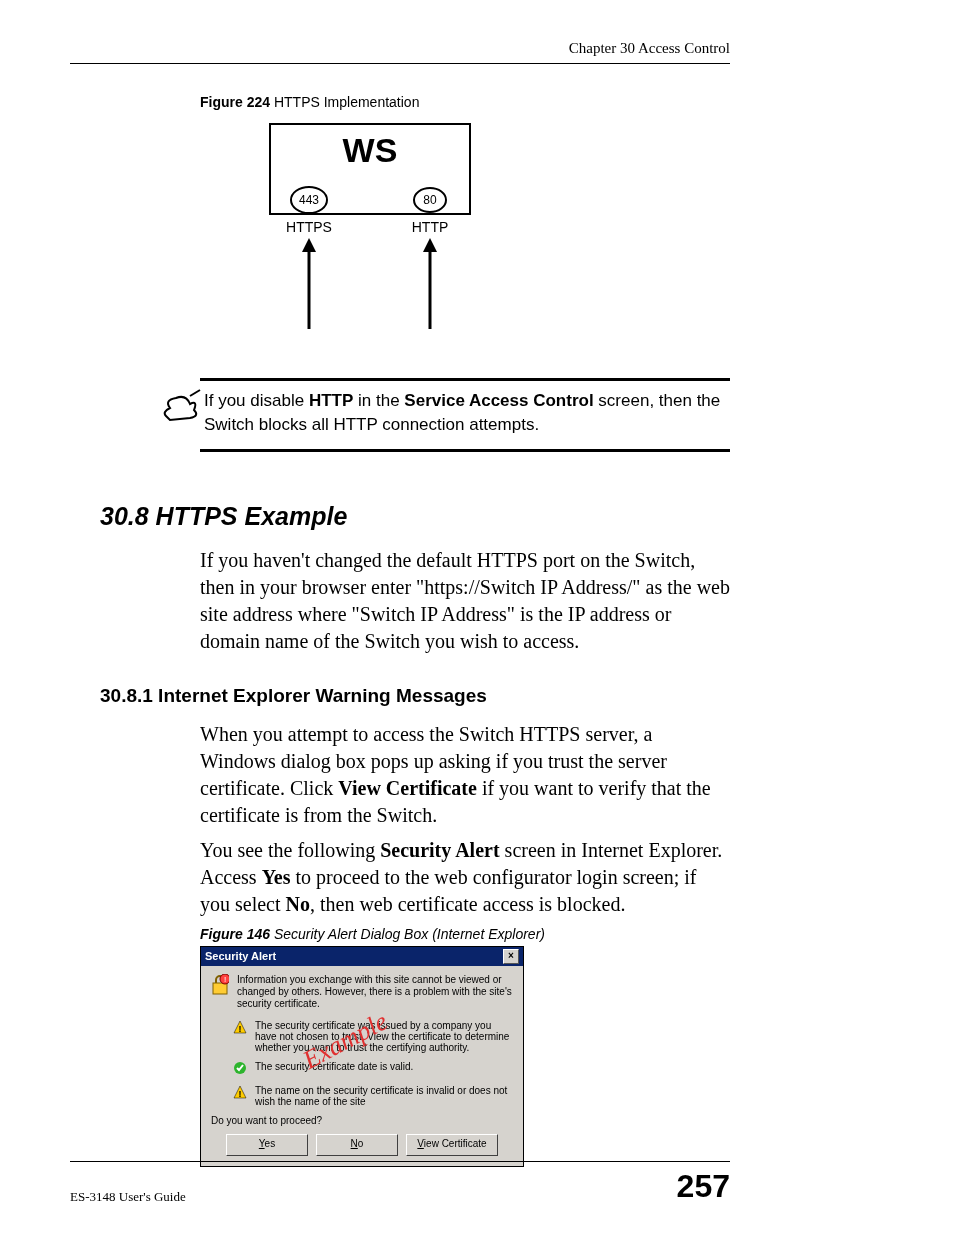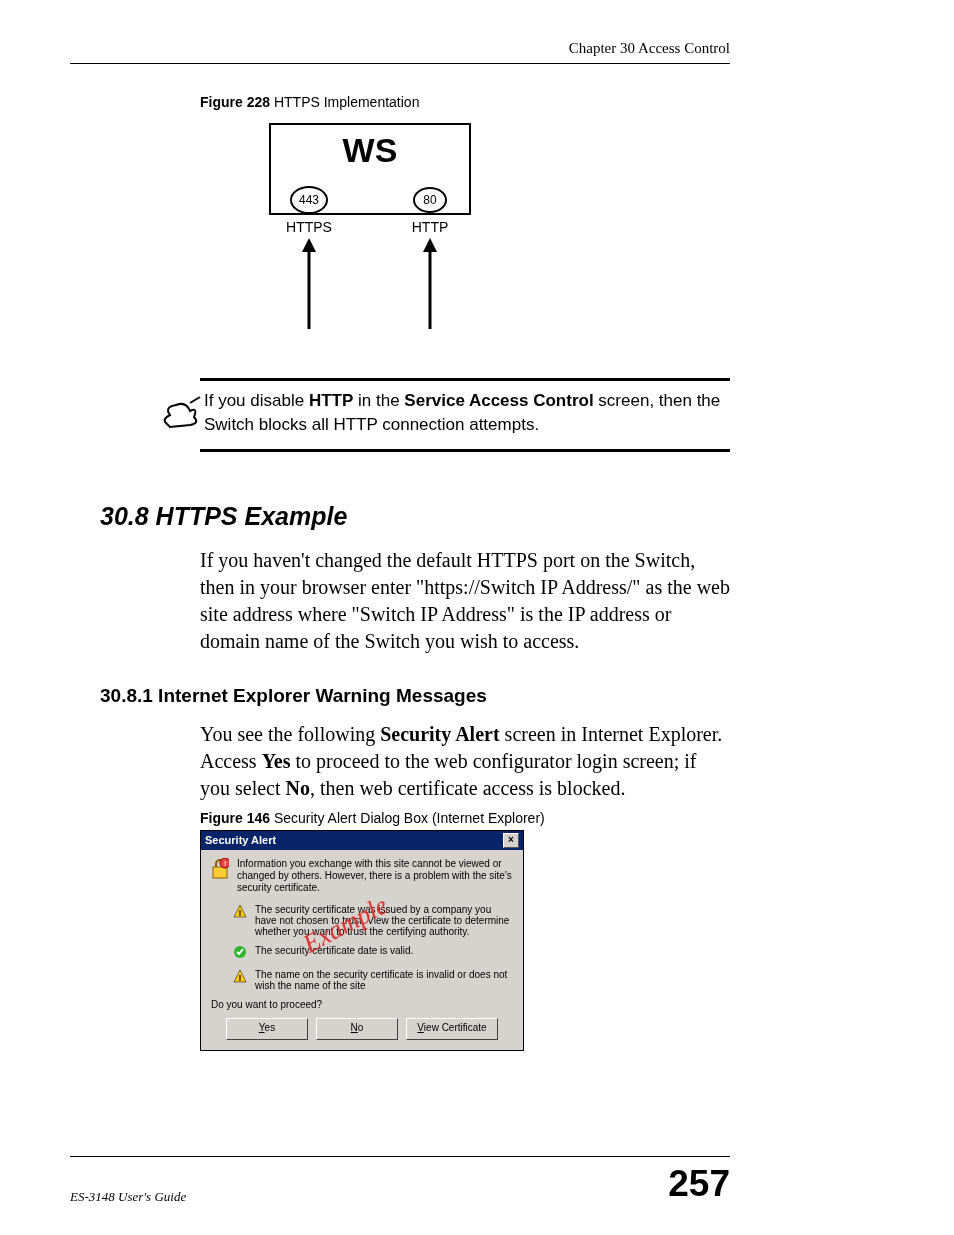--- a/index.html
+++ b/index.html
@@ -39,21 +39,21 @@
     border: none;
     border-top: 3px solid #000;
     margin: 10px 0 8px 130px;
   }
   .note-sep.bottom {
     margin-top: 12px;
     margin-bottom: 40px;
   }
   .note-row {
     display: flex;
-    align-items: flex-end;
+    align-items: center;
     margin-left: 90px;
   }
   .note-icon { flex: 0 0 auto; margin-right: 0; margin-top: -10px; }
   .note-text {
     font-family: Arial, Helvetica, sans-serif;
     font-size: 17px;
     line-height: 1.4;
     margin-left: 0;
     max-width: 680px;
   }
@@ -156,40 +156,39 @@
     left: 70px;
     right: 70px;
     border-top: 1.5px solid #000;
     display: flex;
     justify-content: space-between;
     align-items: flex-end;
     padding-top: 6px;
   }
   .page-footer .left {
     font-size: 13px;
-    font-style: italic;
   }
   .page-footer .right {
     font-family: Arial, Helvetica, sans-serif;
-    font-size: 37px;
+    font-size: 32px;
     font-weight: bold;
   }
   .u { text-decoration: underline; }
 </style>
 </head>
 <body>
 
 <div class="page">
 
   <div class="header">
     <span>Chapter 30 Access Control</span>
   </div>
 
   <div class="fig-caption">
-    <span class="bold">Figure 228</span><span>   HTTPS Implementation</span>
+    <span class="bold">Figure 224</span><span>   HTTPS Implementation</span>
   </div>
 
   <div class="figure145">
     <svg width="260" height="230" viewBox="0 0 260 230">
 
       <rect x="30" y="10" width="200" height="90" fill="none" stroke="#000" stroke-width="2"></rect>
       <text x="130" y="48" text-anchor="middle" font-family="Arial" font-size="34" font-weight="bold">WS</text>
 
       <ellipse cx="69" cy="86" rx="18" ry="13" fill="#fff" stroke="#000" stroke-width="2"></ellipse>
       <text x="69" y="90" text-anchor="middle" font-family="Arial" font-size="12">443</text>
@@ -218,24 +217,27 @@
       <span>If you disable </span><b>HTTP</b><span> in the </span><b>Service Access Control</b><span> screen, then the Switch blocks all HTTP connection attempts.</span>
     </div>
   </div>
   <hr class="note-sep bottom">
 
   <h2 class="section">30.8  HTTPS Example</h2>
   <p class="body">If you haven't changed the default HTTPS port on the Switch, then in your browser enter "https://Switch IP Address/" as the web site address where "Switch IP Address" is the IP address or domain name of the Switch you wish to access.</p>
 
   <h3 class="subsection">30.8.1  Internet Explorer Warning Messages</h3>
   <p class="body">
+    <span>When you attempt to access the Switch HTTPS server, a Windows dialog box pops up asking if you trust the server certificate. Click </span><b>View Certificate</b><span> if you want to verify that the certificate is from the Switch.</span>
+  </p>
+  <p class="body">
     <span>You see the following </span><b>Security Alert</b><span> screen in Internet Explorer. Access </span><b>Yes</b><span> to proceed to the web configurator login screen; if you select </span><b>No</b><span>, then web certificate access is blocked.</span>
   </p>
 
-  <div class="fig-caption" style="margin-top:8px;">
+  <div class="fig-caption" style="margin-top:8px;font-style:italic;">
     <span class="bold">Figure 146</span><span>   Security Alert Dialog Box (Internet Explorer)</span>
   </div>
 
   <div class="figure146-wrap" style="position:relative;">
     <div class="dialog">
       <div class="titlebar">
         <span>Security Alert</span>
         <div class="closebtn">×</div>
       </div>
       <div class="content">

